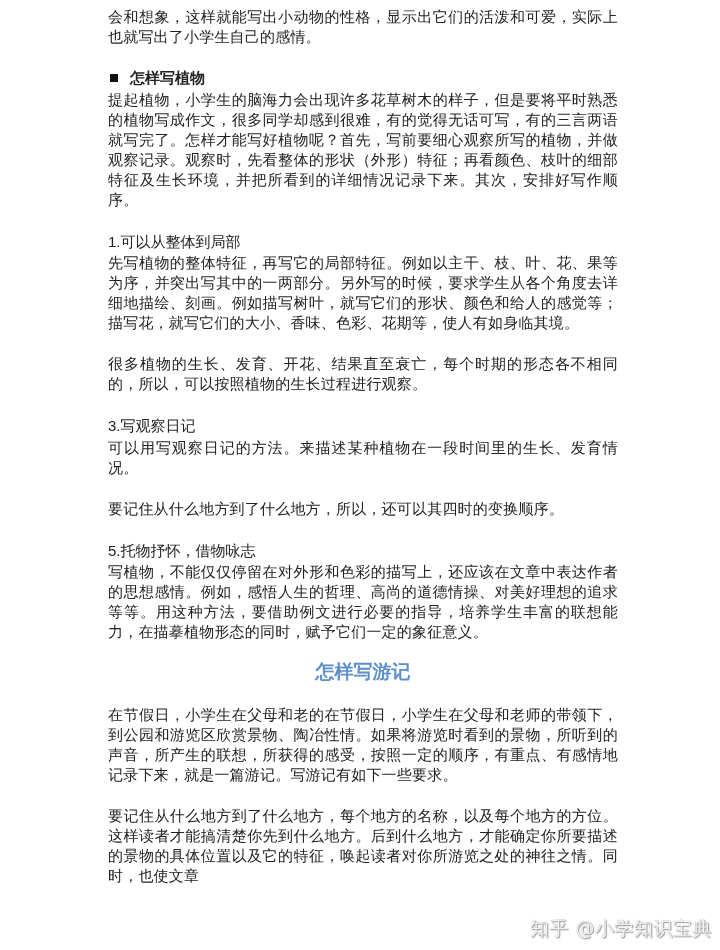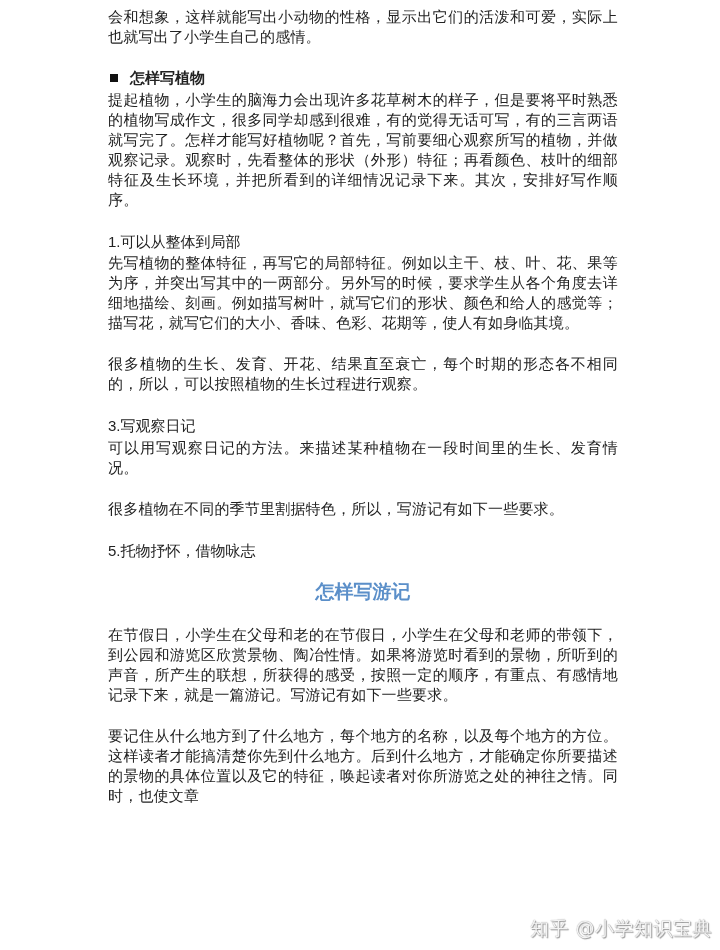--- a/index.html
+++ b/index.html
@@ -36,24 +36,25 @@
   <p class="p">先写植物的整体特征，再写它的局部特征。例如以主干、枝、叶、花、果等为序，并突出写其中的一两部分。另外写的时候，要求学生从各个角度去详细地描绘、刻画。例如描写树叶，就写它们的形状、颜色和给人的感觉等；描写花，就写它们的大小、香味、色彩、花期等，使人有如身临其境。</p>
   <div class="gap"></div>
 
   <p class="p">很多植物的生长、发育、开花、结果直至衰亡，每个时期的形态各不相同的，所以，可以按照植物的生长过程进行观察。</p>
   <div class="gap"></div>
 
   <p class="sub"><span class="num">3.</span><span>写观察日记</span></p>
   <p class="p">可以用写观察日记的方法。来描述某种植物在一段时间里的生长、发育情况。</p>
   <div class="gap"></div>
 
-  <p class="p">很多植物在不同的季节里割据特色，所以，写游记有如下一些要求。</p>
+  <p class="p">要记住从什么地方到了什么地方，所以，还可以其四时的变换顺序。</p>
   <div class="gap"></div>
 
   <p class="sub"><span class="num">5.</span><span>托物抒怀，借物咏志</span></p>
+  <p class="p">写植物，不能仅仅停留在对外形和色彩的描写上，还应该在文章中表达作者的思想感情。例如，感悟人生的哲理、高尚的道德情操、对美好理想的追求等等。用这种方法，要借助例文进行必要的指导，培养学生丰富的联想能力，在描摹植物形态的同时，赋予它们一定的象征意义。</p>
 
   <h2 class="center-title">怎样写游记</h2>
 
   <p class="p">在节假日，小学生在父母和老的在节假日，小学生在父母和老师的带领下，到公园和游览区欣赏景物、陶冶性情。如果将游览时看到的景物，所听到的声音，所产生的联想，所获得的感受，按照一定的顺序，有重点、有感情地记录下来，就是一篇游记。写游记有如下一些要求。</p>
   <div class="gap"></div>
 
   <p class="p">要记住从什么地方到了什么地方，每个地方的名称，以及每个地方的方位。这样读者才能搞清楚你先到什么地方。后到什么地方，才能确定你所要描述的景物的具体位置以及它的特征，唤起读者对你所游览之处的神往之情。同时，也使文章</p>
 </div>
 
 <div class="watermark">知乎 @小学知识宝典</div>

